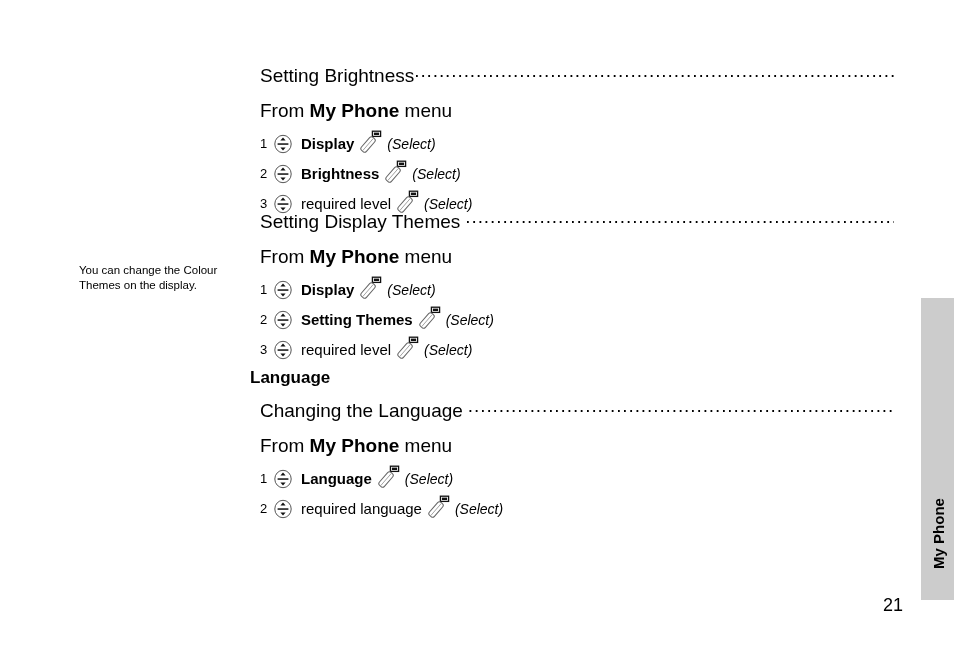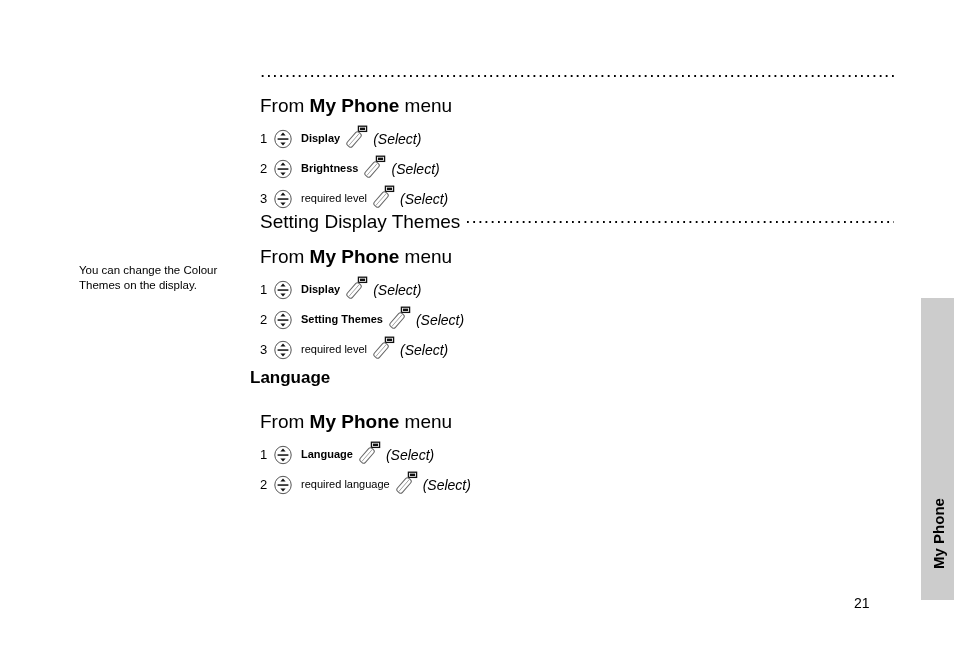--- a/index.html
+++ b/index.html
@@ -48,23 +48,23 @@
     display: flex;
     align-items: center;
     justify-content: center;
     font-size: 15px;
     font-weight: bold;
   }
 
   
   .page-number {
     position: absolute;
-    left: 854px;
+    left: 883px;
     top: 595px;
-    font-size: 14px;
+    font-size: 18px;
   }
 
   
   .margin-note {
     position: absolute;
     left: 79px;
     width: 175px;
     font-size: 11.5px;
     line-height: 1.32;
     color: #000;
@@ -129,21 +129,21 @@
     font-size: 13px;
     line-height: 1;
     white-space: nowrap;
   }
   .step-num {
     width: 13px;
     flex: 0 0 auto;
     font-size: 13px;
   }
   .step-label {
-    font-size: 11px;
+    font-size: 15px;
   }
   .step-label.bold { font-weight: bold; }
   .step-tail {
     font-size: 14px;
     font-style: italic;
   }
 
   
   .icon-nav {
     flex: 0 0 auto;
@@ -175,20 +175,21 @@
     </div>
   </div>
 
   <div class="page-number">21</div>
 
   <div class="margin-note note-colour">You can change the Colour Themes on the display.</div>
 
   <div class="content" id="content">
       <div class="section" style="position:absolute;left:0;top:63px;width:634px;">
         <div class="sec-head">
+          <span class="title">Setting Brightness</span>
           <span class="leader"></span>
         </div>
         <div class="from-line" style="margin-top:13px;"><span>From </span><b>My Phone</b><span> menu</span></div>
         <div class="step" style="margin-top:9px">
           <span class="step-num">1</span>
           <span class="icon-nav"><svg width="20" height="20" viewBox="0 0 20 20" xmlns="http://www.w3.org/2000/svg">
               <ellipse cx="10" cy="10" rx="8.2" ry="8.7" fill="#ffffff" stroke="#555555" stroke-width="1"></ellipse>
               <path d="M10 3.6 L12.6 6.4 L7.4 6.4 Z" fill="#111111"></path>
               <rect x="4.6" y="9.3" width="10.8" height="1.5" fill="#111111"></rect>
               <path d="M10 16.4 L12.6 13.6 L7.4 13.6 Z" fill="#111111"></path>
@@ -321,20 +322,24 @@
                 <line x1="7.7" y1="6.6" x2="7.7" y2="22.6" stroke="#9a9a9a" stroke-width="0.85"></line>
               </g>
             </svg></span>
           <span class="sp5"></span>
           <span class="step-tail">(Select)</span>
         </div>
       </div>
       <div class="section" style="position:absolute;left:0;top:368px;width:634px;">
         <div class="chapter-head">Language</div>
         <div style="height:10px"></div>
+        <div class="sec-head gap">
+          <span class="title">Changing the Language</span>
+          <span class="leader"></span>
+        </div>
         <div class="from-line" style="margin-top:13px;"><span>From </span><b>My Phone</b><span> menu</span></div>
         <div class="step" style="margin-top:9px">
           <span class="step-num">1</span>
           <span class="icon-nav"><svg width="20" height="20" viewBox="0 0 20 20" xmlns="http://www.w3.org/2000/svg">
               <ellipse cx="10" cy="10" rx="8.2" ry="8.7" fill="#ffffff" stroke="#555555" stroke-width="1"></ellipse>
               <path d="M10 3.6 L12.6 6.4 L7.4 6.4 Z" fill="#111111"></path>
               <rect x="4.6" y="9.3" width="10.8" height="1.5" fill="#111111"></rect>
               <path d="M10 16.4 L12.6 13.6 L7.4 13.6 Z" fill="#111111"></path>
             </svg></span>
           <span class="sp8"></span>

